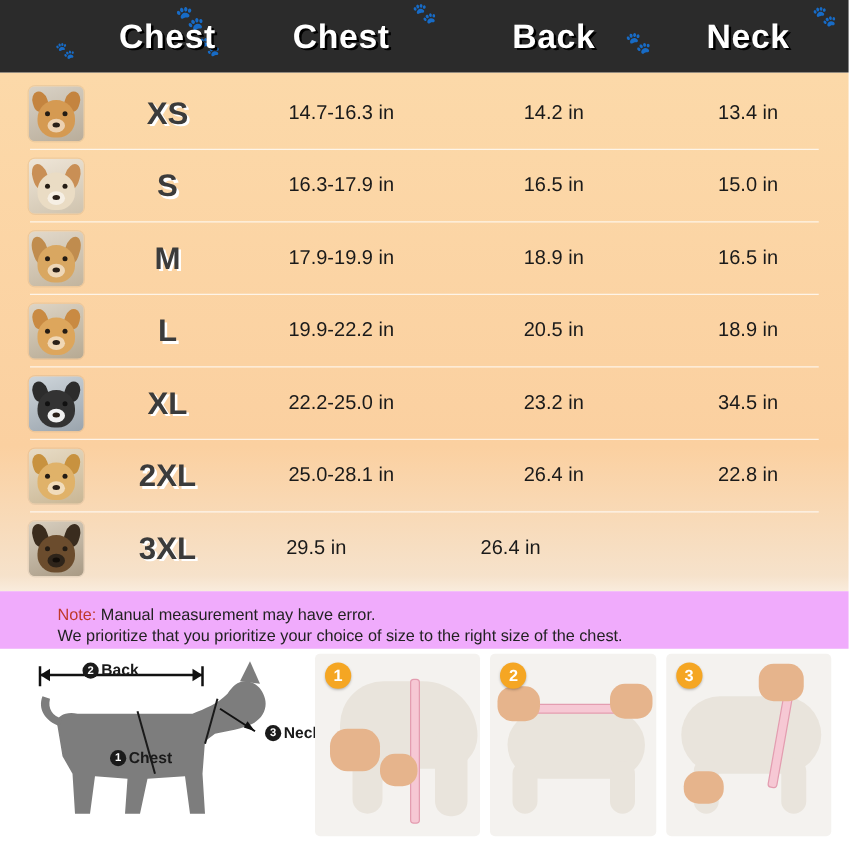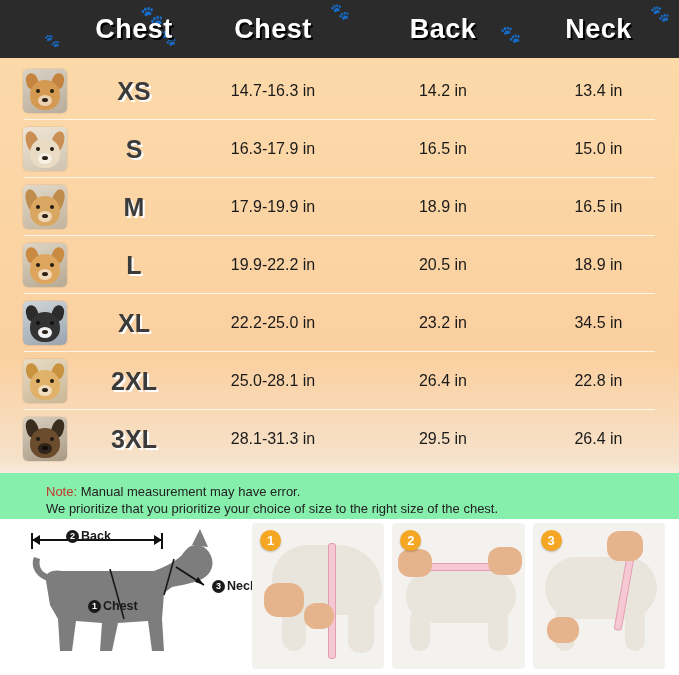--- a/index.html
+++ b/index.html
@@ -131,21 +131,21 @@
     top: 20px;
     border-radius: 50%;
     background: #241c14;
   }
   .dog .eye.l { left: 13px; }
   .dog .eye.r { right: 13px; }
 
   
   .note {
     padding: 10px 22px 2px 46px;
-    background: #86efac;
+    background: #f0abfc;
     position: relative;
   }
   .note-line {
     font-size: 13px;
     color: #222;
     line-height: 17px;
     white-space: nowrap;
   }
   .note-label {
     color: #c0392b;
@@ -368,21 +368,20 @@
           <div class="ear l" style="background:#3a2c1e;height:18px;top:2px;"></div>
           <div class="ear r" style="background:#3a2c1e;height:18px;top:2px;"></div>
           <div class="head" style="background:#6b4c2d;"></div>
           <div class="snout" style="background:#2e241a;"></div>
           <div class="eye l"></div>
             <div class="eye r"></div>
           <div class="nose" style="background:#120d08;"></div>
         </div>
       </div>
       <div class="cell cell-size col-size">3XL</div>
-      <div class="cell col-chest">28.1-31.3 in</div>
       <div class="cell col-back">29.5 in</div>
       <div class="cell col-neck">26.4 in</div>
     </div>
 
   </div>
 
   <div class="note">
     <div class="note-line"><span class="note-label">Note:</span><span> Manual measurement may have error.</span></div>
     <div class="note-line">We prioritize that you prioritize your choice of size to the right size of the chest.</div>
   </div>

